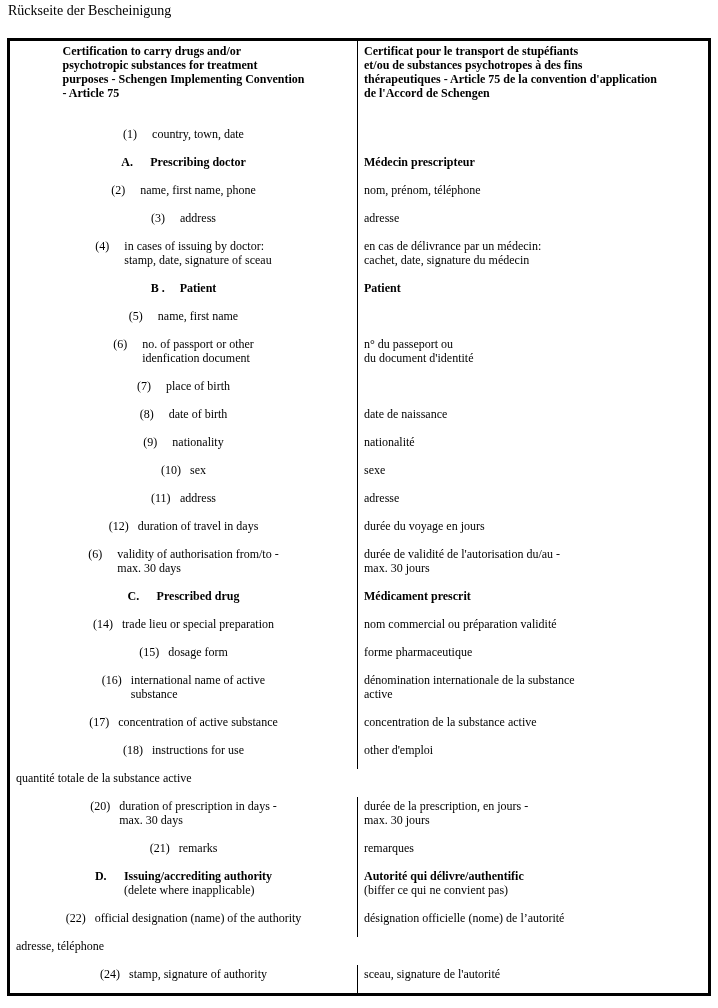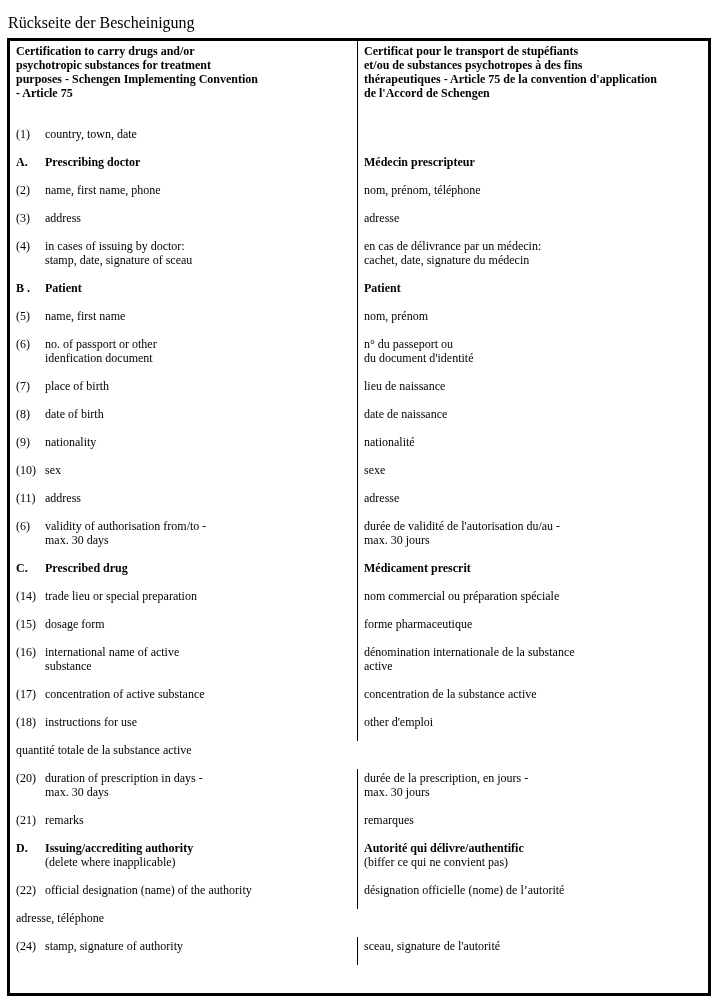--- a/index.html
+++ b/index.html
@@ -13,22 +13,22 @@
   .page {
     position: relative;
     width: 718px;
     height: 1008px;
     background: #ffffff;
     overflow: hidden;
   }
   .page-label {
     position: absolute;
     left: 8px;
-    top: 16px;
-    font-size: 16px;
+    top: 4px;
+    font-size: 14px;
     line-height: 14px;
   }
   .doc-table {
     position: absolute;
     left: 7px;
     top: 38px;
     width: 704px;
     height: 958px;
     border: 3px solid #000000;
     box-sizing: border-box;
@@ -41,20 +41,21 @@
     height: 28px;
     box-sizing: border-box;
   }
   .t-row.double { height: 42px; }
   .t-row.header-row { height: 84px; }
   .cell {
     box-sizing: border-box;
     padding: 2px 6px 0 6px;
     line-height: 14px;
     overflow: hidden;
+    justify-content: center;
   }
   .cell.left {
     width: 348px;
     border-right: 1px solid #000000;
     display: flex;
     align-items: flex-start;
   }
   .cell.right { flex: 1; }
   .cell .num {
     flex: 0 0 29px;
@@ -128,37 +129,35 @@
           <span class="num">B .</span>
           <span class="txt"><span class="txt">Patient</span></span>
         </div>
         <div class="cell right bold-cell"><span class="txt">Patient</span></div>
       </div>
       <div class="t-row">
         <div class="cell left">
           <span class="num">(5)</span>
           <span class="txt"><span class="txt">name, first name</span></span>
         </div>
-        <div class="cell right"><span class="txt">nom, prénom</span></div>
       </div>
       <div class="t-row double">
         <div class="cell left">
           <span class="num">(6)</span>
           <span class="txt"><span class="txt">no. of passport or other
 idenfication document</span></span>
         </div>
         <div class="cell right"><span class="txt">n° du passeport ou
 du document d'identité</span></div>
       </div>
       <div class="t-row">
         <div class="cell left">
           <span class="num">(7)</span>
           <span class="txt"><span class="txt">place of birth</span></span>
         </div>
-        <div class="cell right"><span class="txt">lieu de naissance</span></div>
       </div>
       <div class="t-row">
         <div class="cell left">
           <span class="num">(8)</span>
           <span class="txt"><span class="txt">date of birth</span></span>
         </div>
         <div class="cell right"><span class="txt">date de naissance</span></div>
       </div>
       <div class="t-row">
         <div class="cell left">
@@ -173,20 +172,27 @@
           <span class="txt"><span class="txt">sex</span></span>
         </div>
         <div class="cell right"><span class="txt">sexe</span></div>
       </div>
       <div class="t-row">
         <div class="cell left">
           <span class="num">(11)</span>
           <span class="txt"><span class="txt">address</span></span>
         </div>
         <div class="cell right"><span class="txt">adresse</span></div>
+      </div>
+      <div class="t-row">
+        <div class="cell left">
+          <span class="num">(12)</span>
+          <span class="txt"><span class="txt">duration of travel in days</span></span>
+        </div>
+        <div class="cell right"><span class="txt">durée du voyage en jours</span></div>
       </div>
       <div class="t-row double">
         <div class="cell left">
           <span class="num">(6)</span>
           <span class="txt"><span class="txt">validity of authorisation from/to -
 max. 30 days</span></span>
         </div>
         <div class="cell right"><span class="txt">durée de validité de l'autorisation du/au -
 max. 30 jours</span></div>
       </div>
@@ -195,21 +201,21 @@
           <span class="num">C.</span>
           <span class="txt"><span class="txt">Prescribed drug</span></span>
         </div>
         <div class="cell right bold-cell"><span class="txt">Médicament prescrit</span></div>
       </div>
       <div class="t-row">
         <div class="cell left">
           <span class="num">(14)</span>
           <span class="txt"><span class="txt">trade lieu or special preparation</span></span>
         </div>
-        <div class="cell right"><span class="txt">nom commercial ou préparation spéciale</span></div>
+        <div class="cell right"><span class="txt">nom commercial ou préparation validité</span></div>
       </div>
       <div class="t-row">
         <div class="cell left">
           <span class="num">(15)</span>
           <span class="txt"><span class="txt">dosage form</span></span>
         </div>
         <div class="cell right"><span class="txt">forme pharmaceutique</span></div>
       </div>
       <div class="t-row double">
         <div class="cell left">

